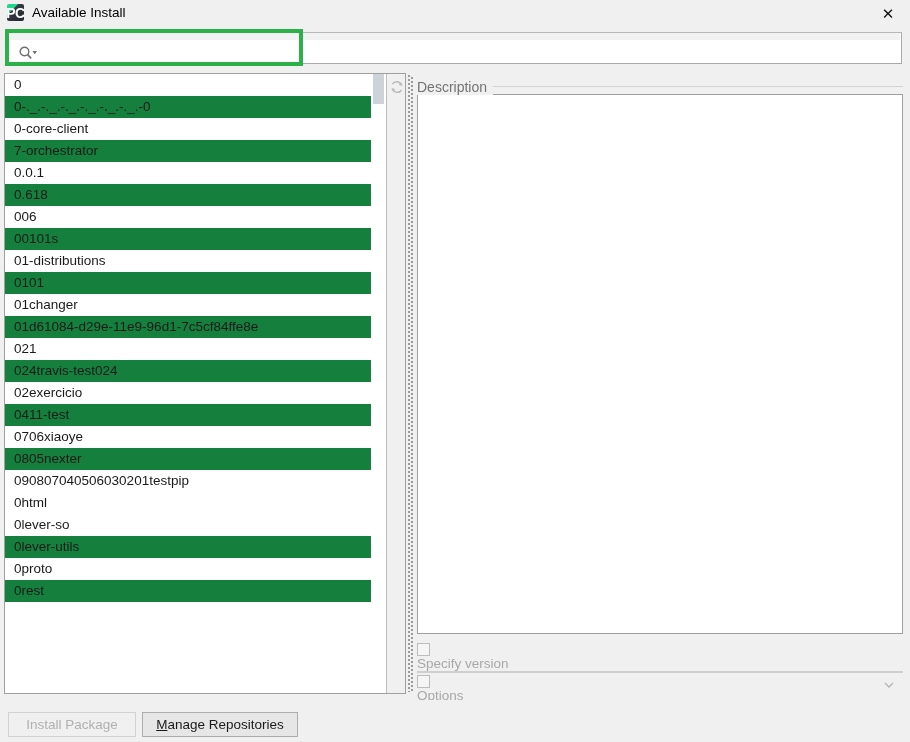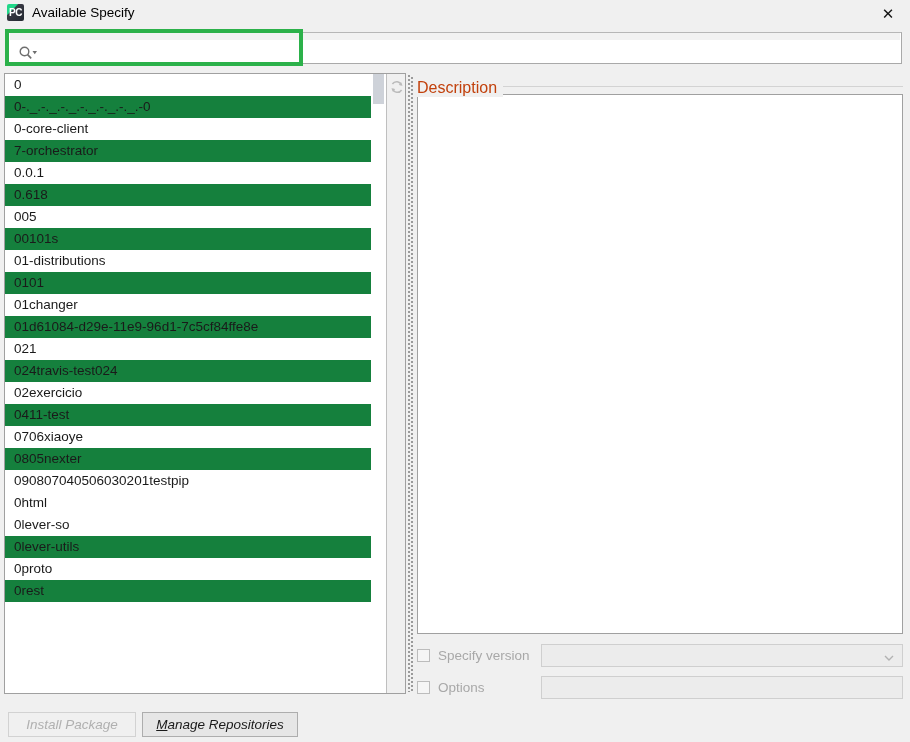--- a/index.html
+++ b/index.html
@@ -21,21 +21,21 @@
     display: flex; align-items: center;
   }
   .app-icon {
     position: absolute; left: 7px; top: 4px;
     width: 17px; height: 17px; border-radius: 2px;
     background: linear-gradient(135deg, #21d789 0%, #21d789 32%, #3a3a45 33%, #21272f 100%);
     overflow: hidden;
   }
   .app-icon .pc {
     position: absolute; left: 0; top: 0; width: 17px; height: 17px;
-    color: #ffffff; font-size: 10px; font-weight: bold;
+    color: #ffffff; font-size: 14px; font-weight: bold;
     font-family: "Liberation Sans", sans-serif;
     display: flex; align-items: center; justify-content: center;
     letter-spacing: -0.5px;
   }
   .title-text {
     position: absolute; left: 32px; top: 4px;
     font-size: 13.5px; color: #000; line-height: 18px;
   }
   .close-btn {
     position: absolute; right: 0px; top: 0px;
@@ -149,21 +149,21 @@
   }
 
   
   .right-panel {
     position: absolute; left: 414px; top: 73px;
     width: 492px; height: 621px;
     background: #f0f0f0;
   }
   .desc-legend {
     position: absolute; left: 3px; top: 6px;
-    font-size: 16px; color: #c2410c;
+    font-size: 14px; color: #737373;
     background: #f0f0f0;
     padding-right: 6px;
     z-index: 3;
   }
   .desc-legend-line {
     position: absolute; left: 3px; top: 13px; width: 486px; height: 1px;
     background: #d3d3d3;
   }
   .desc-box {
     position: absolute; left: 3px; top: 21px;
@@ -173,21 +173,21 @@
     overflow: hidden;
   }
   .desc-text {
     padding: 5px 7px; font-size: 13px; color: #1a1a1a;
     white-space: pre-wrap;
   }
 
   .opt-row {
     position: absolute; left: 3px;
     width: 486px; height: 24px;
-    display: flex; align-items: center;
+    display: flex;  flex-direction: column;
   }
   .opt-row.r1 { top: 570px; }
   .opt-row.r2 { top: 602px; }
   .cb {
     width: 13px; height: 13px;
     border: 1px solid #bcbcbc;
     background: #f5f5f5;
     margin-right: 8px;
     flex: 0 0 auto;
   }
@@ -221,40 +221,39 @@
   .btn {
     position: absolute; top: 12px;
     height: 25px;
     background: #e6e6e6;
     border: 1px solid #adadad;
     font-family: "Liberation Sans", sans-serif;
     font-size: 13.5px;
     color: #1a1a1a;
     display: flex; align-items: center; justify-content: center;
     cursor: pointer;
-    font-style: italic;
   }
   .btn.install {
     left: 8px; width: 128px;
     background: #f0f0f0; border-color: #d2d2d2; color: #b0b0b0;
     cursor: default;
   }
   .btn.manage { left: 142px; width: 156px; }
   .btn.manage .mn { text-decoration: underline; }
 </style>
 </head>
 <body>
 
 <div id="root">
 
   <div class="titlebar">
     <div class="app-icon">
       <div class="pc">PC</div>
     </div>
-    <div class="title-text">Available Specify</div>
+    <div class="title-text">Available Install</div>
     <div class="close-btn">✕</div>
   </div>
 
   <div class="search-row">
     <div class="search-field">
       <div class="search-field-inner"></div>
       <span class="search-icon">
         <svg width="20" height="16" viewBox="0 0 20 16">
           <circle cx="6.5" cy="6.5" r="4.3" fill="none" stroke="#6e6e6e" stroke-width="1.4"></circle>
           <line x1="9.6" y1="9.6" x2="13.2" y2="13.4" stroke="#6e6e6e" stroke-width="1.6"></line>
@@ -267,21 +266,21 @@
   <div class="annot-box"></div>
 
   <div class="list-panel">
     <div class="list-viewport" id="pkg-list">
         <div class="pkg-row">0</div>
         <div class="pkg-row alt">0-._.-._.-._.-._.-._.-._.-0</div>
         <div class="pkg-row">0-core-client</div>
         <div class="pkg-row alt">7-orchestrator</div>
         <div class="pkg-row">0.0.1</div>
         <div class="pkg-row alt">0.618</div>
-        <div class="pkg-row">005</div>
+        <div class="pkg-row">006</div>
         <div class="pkg-row alt">00101s</div>
         <div class="pkg-row">01-distributions</div>
         <div class="pkg-row alt">0101</div>
         <div class="pkg-row">01changer</div>
         <div class="pkg-row alt">01d61084-d29e-11e9-96d1-7c5cf84ffe8e</div>
         <div class="pkg-row">021</div>
         <div class="pkg-row alt">024travis-test024</div>
         <div class="pkg-row">02exercicio</div>
         <div class="pkg-row alt">0411-test</div>
         <div class="pkg-row">0706xiaoye</div>

